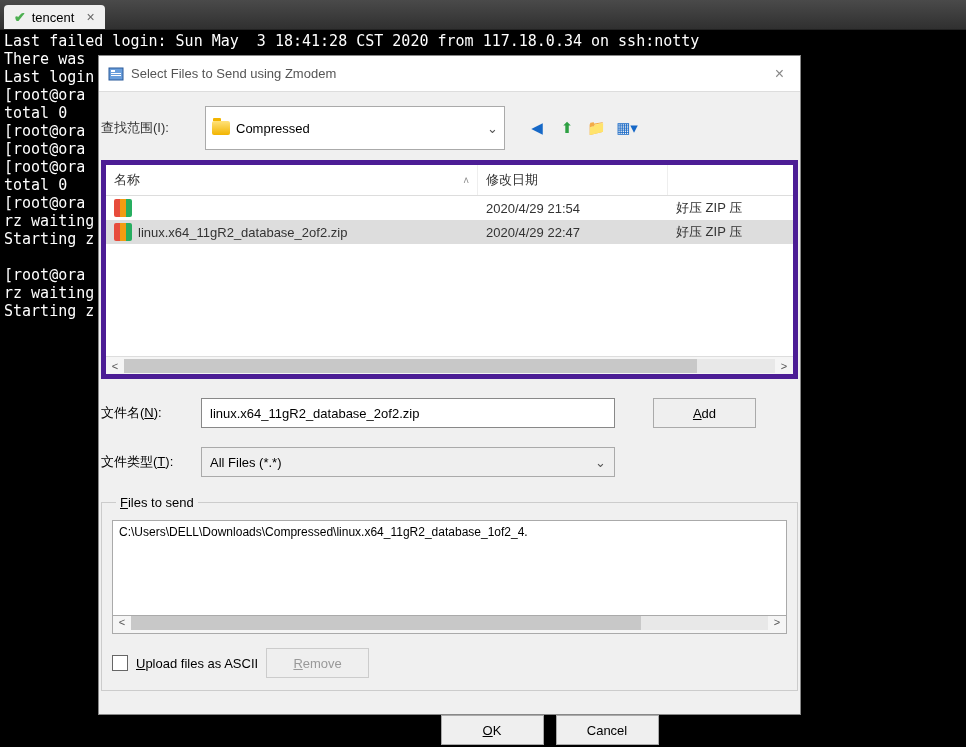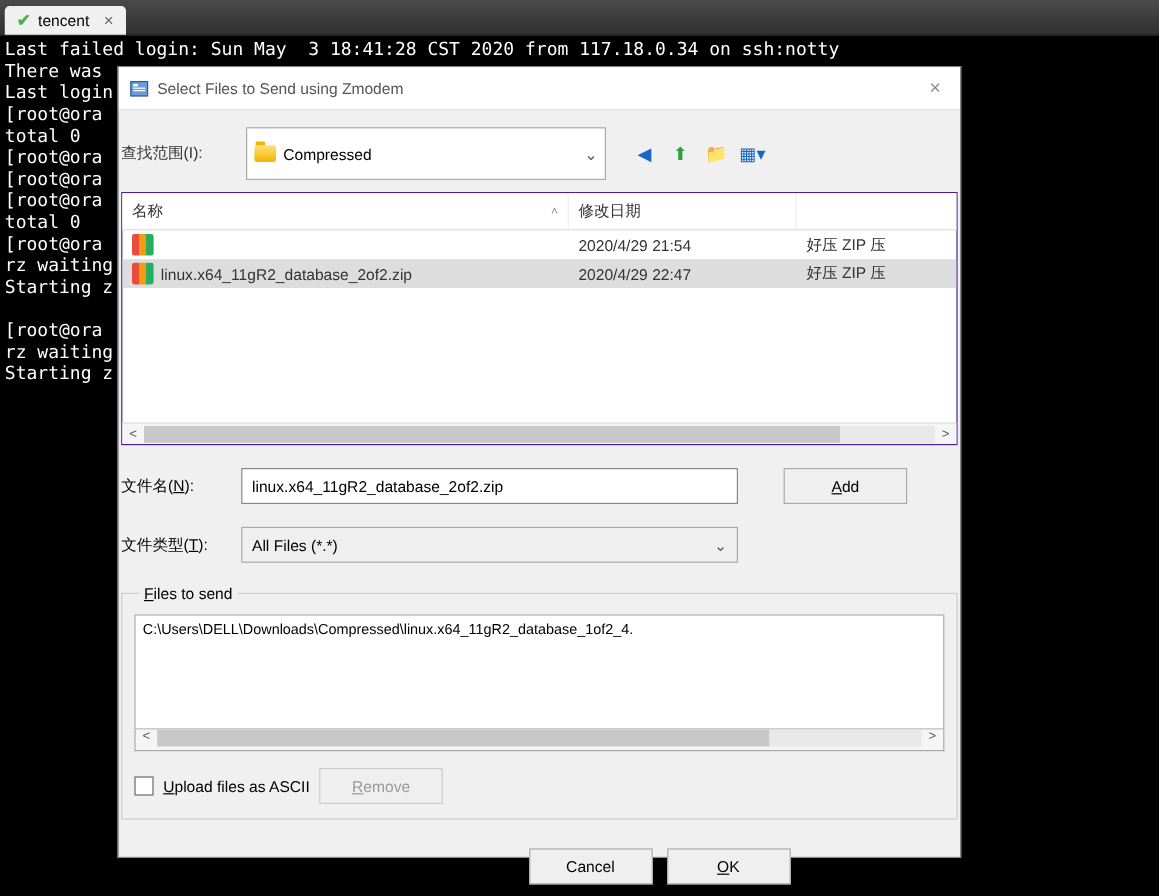--- a/index.html
+++ b/index.html
@@ -24,21 +24,21 @@
   .underlined { text-decoration: underline; }
   
   .folder-combo { flex: 0 0 300px; height: 44px; border: 1px solid #aaa; background: #fff; display: flex; align-items: center; padding: 0 6px; gap: 6px; font-size: 13px; }
   .folder-combo .arrow { margin-left: auto; color: #555; }
   .folder-icon { width: 18px; height: 14px; background: linear-gradient(#ffe27a,#f2b400); border-radius: 2px; position: relative; }
   .folder-icon::before { content: ""; position: absolute; top: -3px; left: 1px; width: 8px; height: 3px; background: #f2b400; border-radius: 1px 1px 0 0; }
   
   .nav-icons { display: flex; gap: 6px; margin-left: 12px; }
   .nav-btn { width: 24px; height: 24px; display: flex; align-items: center; justify-content: center; cursor: pointer; font-size: 15px; }
   
-  .file-list-wrap { border: 1px solid #4c1d95; background: #fff; margin-top: 6px; }
+  .file-list-wrap { border: 5px solid #4c1d95; background: #fff; margin-top: 6px; }
   .file-header { display: flex; background: #fff; border-bottom: 1px solid #ddd; font-size: 13px; color: #333; }
   .col-name { flex: 0 0 372px; padding: 6px 8px; border-right: 1px solid #eee; display: flex; justify-content: space-between; align-items: center; }
   .col-date { flex: 0 0 190px; padding: 6px 8px; border-right: 1px solid #eee; }
   .col-type { flex: 1; padding: 6px 8px; }
   .sort-ind { color: #888; font-size: 10px; }
   
   .file-rows { height: 160px; overflow: hidden; }
   .file-row { display: flex; font-size: 13px; color: #333; align-items: center; padding: 3px 0; }
   .file-row.selected { background: #ddd; }
   .file-cell-name { flex: 0 0 372px; padding: 0 8px; display: flex; align-items: center; gap: 6px; }
@@ -198,19 +198,19 @@
           <span class="checkbox"></span>
           <span style="font-size:13px"><span class="underlined">U</span>pload files as ASCII</span>
         </div>
         <div class="btn disabled">
             <span><span class="underlined">R</span>emove</span>
           </div>
       </div>
     </fieldset>
 
     <div class="dialog-buttons">
-      <div class="btn">Cancel</div>
       <div class="btn">
           <span><span class="underlined">O</span>K</span>
         </div>
+      <div class="btn">Cancel</div>
     </div>
   </div>
 </div>
 
 </body></html>

